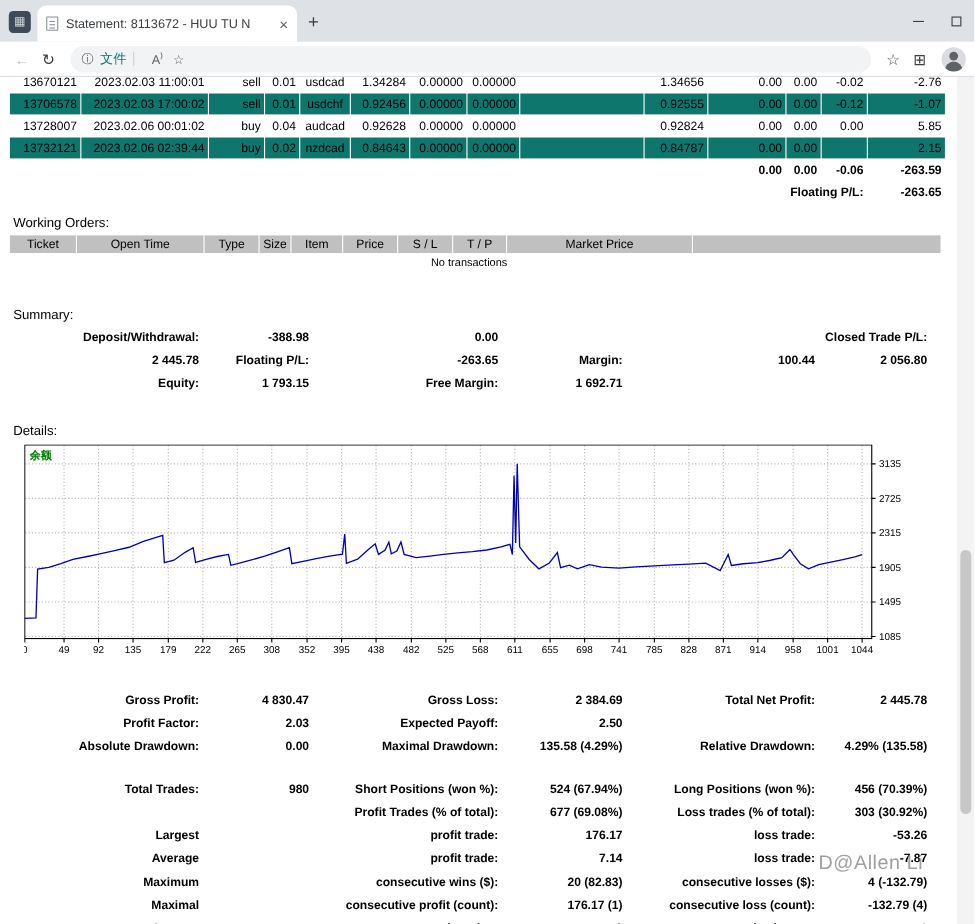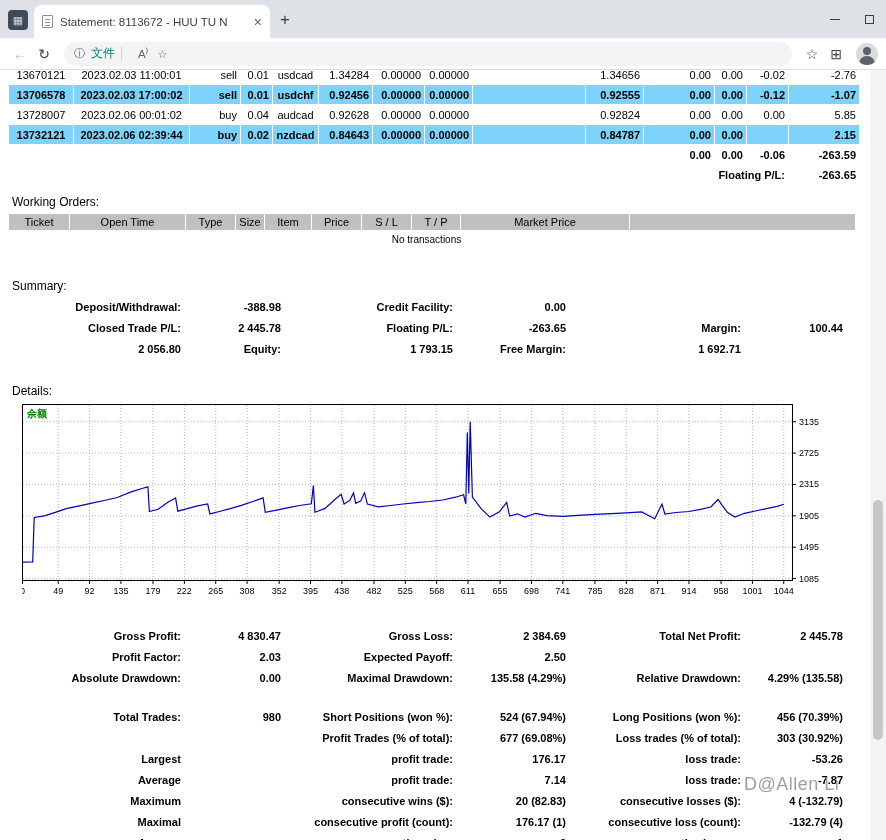--- a/index.html
+++ b/index.html
@@ -33,22 +33,22 @@
   .addr-ic { font-size:11.5px; color:#5f6368; margin-left:9px; white-space:nowrap; }
   .avatar { width:22px; height:22px; border-radius:50%; background:#dadce0; position:relative; overflow:hidden; margin-left:8px; flex:0 0 auto; }
   .avatar:before { content:""; position:absolute; left:7px; top:4px; width:8px; height:8px; border-radius:50%; background:#5f6368; }
   .avatar:after { content:""; position:absolute; left:3px; top:13px; width:16px; height:10px; border-radius:8px 8px 0 0; background:#5f6368; }
   
   .page { position:absolute; top:70px; left:0; width:870px; height:770px; background:#fff; overflow:hidden; padding-left:8px; font-size:11px; }
   .bold { font-weight:bold; }
   
   table.trades { border-collapse:separate; border-spacing:1px; width:837px; margin-top:-6px; table-layout:fixed; }
   table.trades td { height:19px; padding:0 3px; font-size:11px; text-align:right; white-space:nowrap; overflow:hidden; }
-  table.trades tr.alt td { background:#7dd3fc;font-weight:bold; }
-  table.trades td.c-ticket, table.trades td.c-open_time { text-align:center; }
+  table.trades tr.alt td { background:#0f766e; }
+  table.trades td.c-ticket, table.trades td.c-open_time { text-align:right; }
   table.trades td.c-item { text-align:center; }
   table.trades td.nobg { background:none !important; }
   
   .section-title { font-size:12px; font-weight:normal; margin:4px; }
   table.wo { border-collapse:separate; border-spacing:1px; width:837px; table-layout:fixed; margin-top:3px; }
   table.wo td { height:16px; background:#c0c0c0; font-size:11px; text-align:center; white-space:nowrap; overflow:hidden; }
   .no-trans { width:837px; text-align:center; font-size:10px; height:18px; line-height:18px; }
   
   .kv-grid { display:grid; grid-template-columns:175px 100px 172px 113px 175px 102px; width:837px; }
   .kv-grid > div { height:21px; line-height:21px; text-align:right; font-weight:bold; white-space:nowrap; font-size:11px; padding-right:2px; }
@@ -232,21 +232,20 @@
             <td></td>
           </tr>
         </tbody>
     </table>
     <div class="no-trans">No transactions</div>
 
     <div class="section-title" style="margin-top:30px">Summary:</div>
     <div class="kv-grid" style="margin-top:2px">
         <div>Deposit/Withdrawal:</div>
         <div>-388.98</div>
-        <div>Credit Facility:</div>
         <div>0.00</div>
         <div></div>
         <div></div>
         <div>Closed Trade P/L:</div>
         <div>2 445.78</div>
         <div>Floating P/L:</div>
         <div>-263.65</div>
         <div>Margin:</div>
         <div>100.44</div>
         <div>2 056.80</div>

